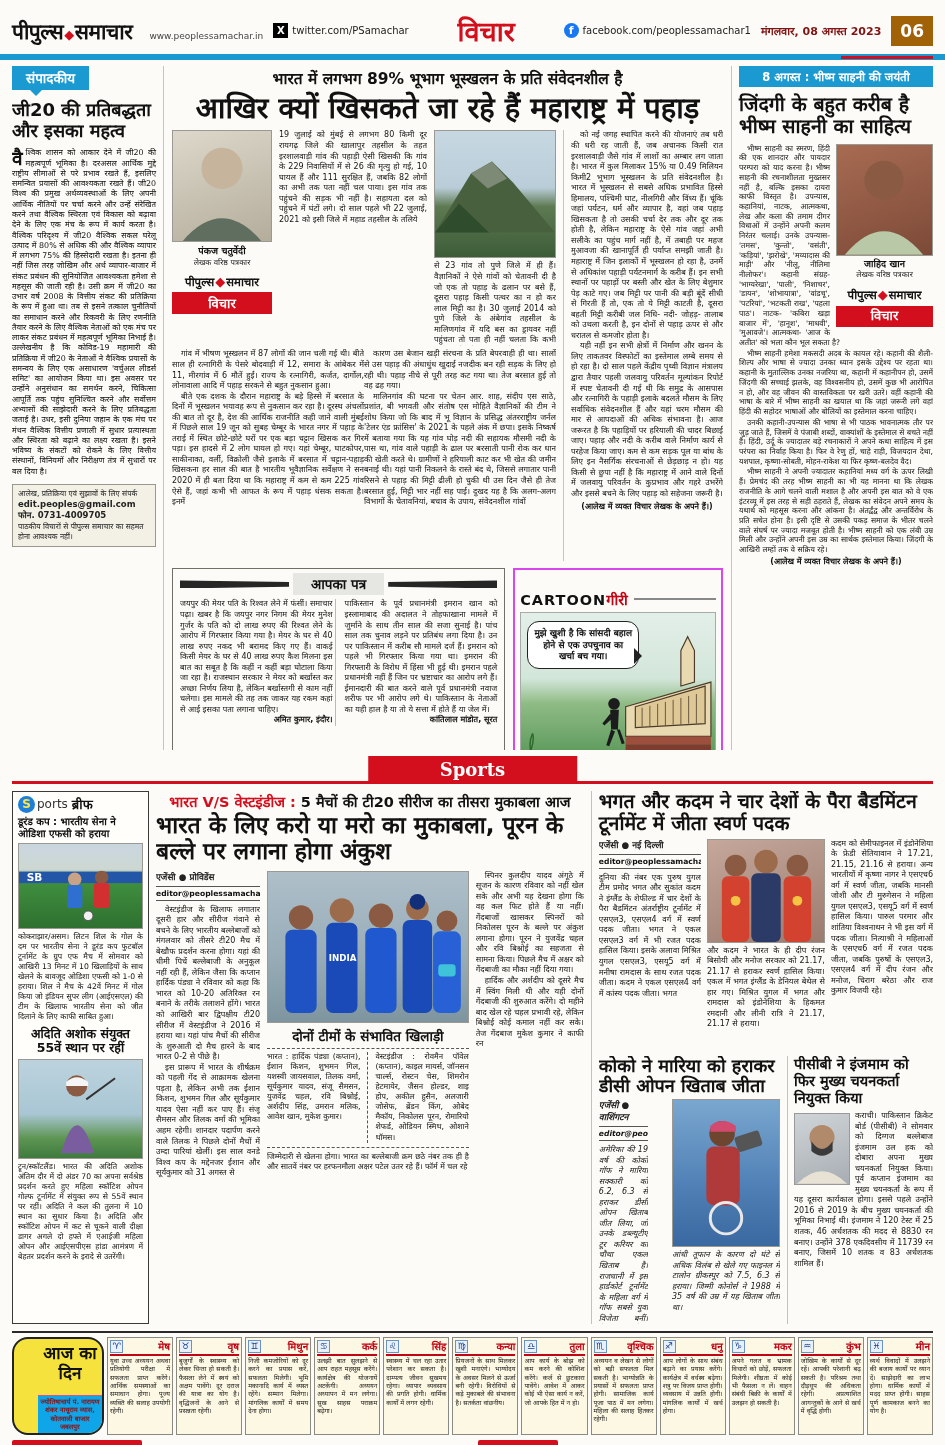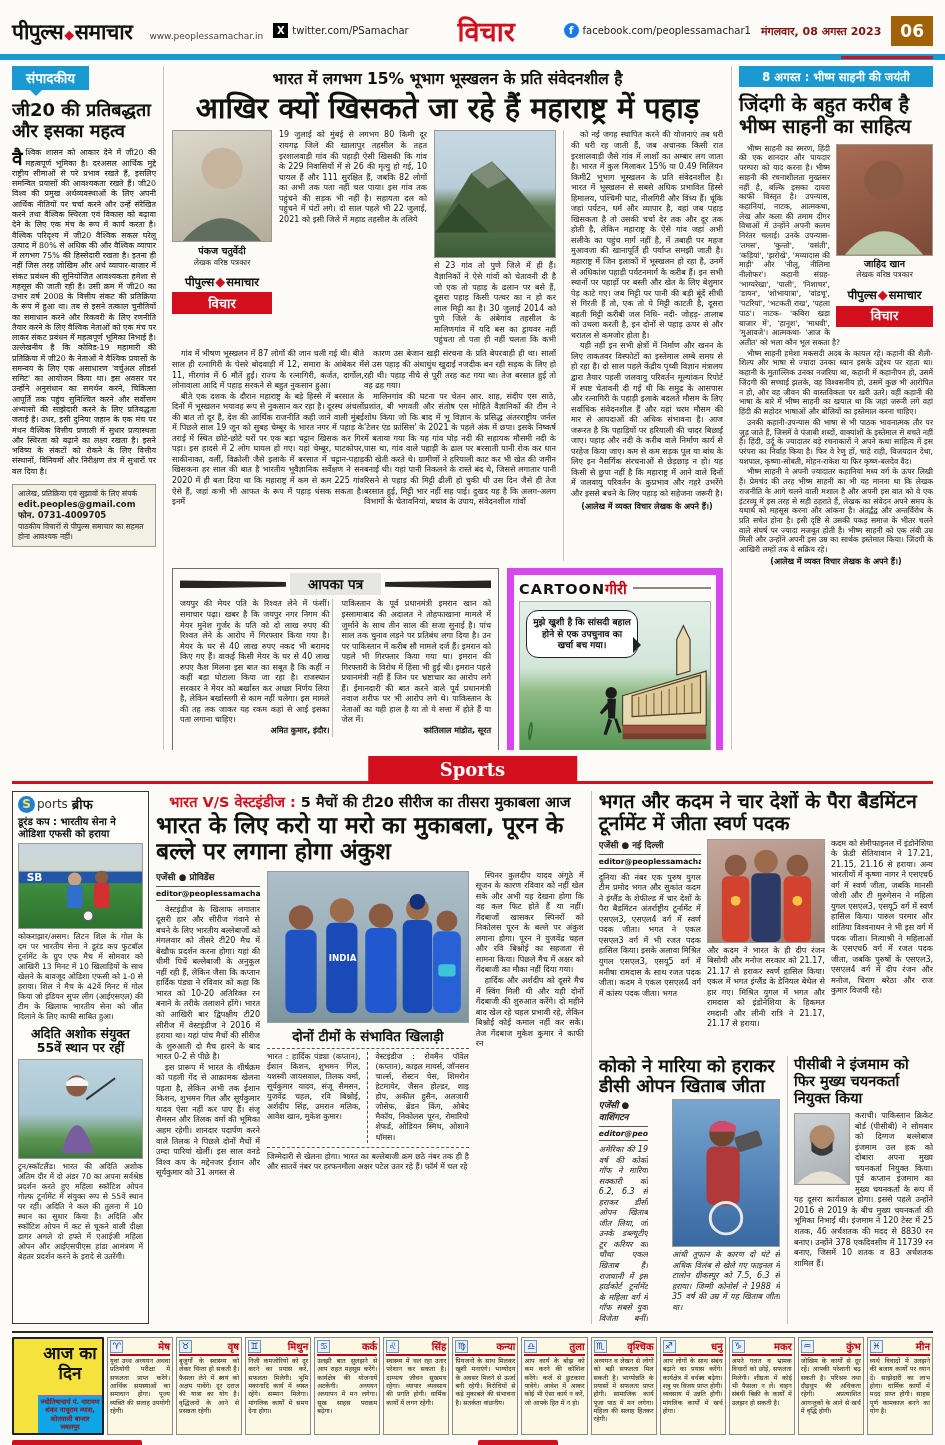--- a/index.html
+++ b/index.html
@@ -69,21 +69,21 @@
   .letters { flex:1.62; border:1px solid #6f6f66; padding:4px 7px; overflow:hidden; }
   .letters-head { display:flex; align-items:center; gap:4px; margin-bottom:4px; }
   .wedge { flex:1; height:8px; background:#262626; }
   .wedge.l { clip-path:polygon(0 0,100% 20%,100% 80%,0 100%); }
   .wedge.r { clip-path:polygon(0 20%,100% 0,100% 100%,0 80%); }
   .letters-title { background:#e6e6e2; font-weight:900; font-size:13.5px; padding:2px 18px; }
   .letters-cols { display:flex; gap:2px; }
   .letters-cols > div { flex:1; }
   .letters-cols .c2 { border-left:1px solid #bbb; padding-left:9px; }
   .letter-author { text-align:right; font-weight:bold; }
-  .cartoon { flex:1; border:7px solid #d946ef; padding:3px 5px; overflow:hidden; }
+  .cartoon { flex:1; border:2px solid #d946ef; padding:19px 5px; overflow:hidden; }
   .cartoon-head { display:flex; align-items:center; gap:6px; margin-bottom:3px; }
   .cartoon-title { font-weight:900; font-size:14.5px; letter-spacing:1px; }
   .cartoon-title .hi { color:#c00516; letter-spacing:0; }
   .cartoon-rule { flex:1; height:2px; background:#888; }
   .cartoon-canvas { position:relative; height:158px; border:1px solid #aaa;
       background:linear-gradient(180deg,#e3efe9 0%,#d3e6da 42%,#8fbb85 58%,#4f9150 100%); }
   .bubble { position:absolute; left:6px; top:8px; width:112px; background:#fff; border:1.5px solid #222;
             border-radius:12px; font-size:9px; font-weight:bold; line-height:1.25; padding:6px 6px;
             text-align:center; z-index:2; }
   .bubble::after { content:""; position:absolute; right:-12px; top:55%; border:8px solid transparent;
@@ -152,21 +152,21 @@
   .tn-mid { width:108px; flex:none; }
   .tennis-photo { height:148px; background:linear-gradient(180deg,#7aa7cf 0%,#4f7fb5 60%,#3a68a0 100%); }
   .pcb { width:146px; flex:none; border-left:1px solid #c2c2b8; padding-left:6px; overflow:hidden; }
   .pcb-headline { font-size:14.5px; font-weight:900; line-height:1.18; margin-bottom:4px; }
   .pcb-photo { float:left; width:56px; height:72px; margin:2px 5px 2px 0;
                background:linear-gradient(160deg,#cfd4d8,#a7adb2); position:relative; border:1px solid #999; }
 
   
   .horo-wrap { margin:7px 12px 0 12px; border-top:2px solid #2a2a2a; padding-top:4px; }
   .horo-flex { display:flex; gap:3px; height:98px; }
-  .ajd { width:92px; flex:none; background:#f6e23c; border:2px solid #222; border-radius:1px;
+  .ajd { width:92px; flex:none; background:#f6e23c; border:2px solid #222; border-radius:16px;
          text-align:center; overflow:hidden; display:flex; flex-direction:column;padding-left:24px; }
   .ajd-title { font-weight:900; font-size:17px; line-height:1.15; color:#111; padding:5px 2px 3px 2px; flex:1; }
   .ajd-astro { font-size:6.6px; font-weight:bold; color:#8b1212; background:#0ea5e9;
                border-top:1px solid #c5a; padding:2px 2px; line-height:1.25; }
   .sign { flex:1; min-width:0; border:1px solid #8a8a80; background:#fdf8e3; padding:1px 2px; overflow:hidden; }
   .sign-head { display:flex; align-items:center; gap:2px; border-bottom:2px solid #c00516; padding-bottom:1px; margin-bottom:1px; }
   .sign-icon { width:13px; height:13px; flex:none; background:#e8f1fa; border:1px solid #6a92c4; color:#123c8c;
                font-size:9px; display:inline-flex; align-items:center; justify-content:center; }
   .sign-name { flex:1; text-align:right; color:#c00516; font-weight:900; font-size:10px; }
   .sign-text { font-size:6.4px; line-height:1.3; text-align:justify; color:#1c1c1c; }
@@ -213,21 +213,21 @@
       <div class="ed-title">जी20 की प्रतिबद्धता और इसका महत्व</div>
       <div class="ed-body"><span class="dropcap">वै</span><span>श्विक शासन को आकार देने में जी20 की महत्वपूर्ण भूमिका है। दरअसल आर्थिक मुद्दे राष्ट्रीय सीमाओं से परे प्रभाव रखते हैं, इसलिए समन्वित प्रयासों की आवश्यकता रखते हैं। जी20 विश्व की प्रमुख अर्थव्यवस्थाओं के लिए अपनी आर्थिक नीतियों पर चर्चा करने और उन्हें संरेखित करने तथा वैश्विक स्थिरता एवं विकास को बढ़ावा देने के लिए एक मंच के रूप में कार्य करता है। वैश्विक परिदृश्य में जी20 वैश्विक सकल घरेलू उत्पाद में 80% से अधिक की और वैश्विक व्यापार में लगभग 75% की हिस्सेदारी रखता है। इतना ही नहीं जिस तरह जोखिम और अर्थ व्यापार-बाजार में संकट प्रबंधन की सुनियोजित आवश्यकता हमेशा से महसूस की जाती रही है। उसी क्रम में जी20 का उभार वर्ष 2008 के वित्तीय संकट की प्रतिक्रिया के रूप में हुआ था। तब से इसने तत्काल चुनौतियों का समाधान करने और रिकवरी के लिए रणनीति तैयार करने के लिए वैश्विक नेताओं को एक मंच पर लाकर संकट प्रबंधन में महत्वपूर्ण भूमिका निभाई है। उल्लेखनीय है कि कोविड-19 महामारी की प्रतिक्रिया में जी20 के नेताओं ने वैश्विक प्रयासों के समन्वय के लिए एक असाधारण 'वर्चुअल लीडर्स समिट' का आयोजन किया था। इस अवसर पर उन्होंने अनुसंधान का समर्थन करने, चिकित्सा आपूर्ति तक पहुंच सुनिश्चित करने और सर्वोत्तम अभ्यासों की साझेदारी करने के लिए प्रतिबद्धता जताई है। उधर, इसी दुनिया जहान के एक मंच पर मंथन वैश्विक वित्तीय प्रणाली में सुधार प्रत्यास्थता और स्थिरता को बढ़ाने का लक्ष्य रखता है। इसने भविष्य के संकटों को रोकने के लिए वित्तीय संस्थानों, विनियमों और निरीक्षण तंत्र में सुधारों पर बल दिया है।</span></div>
       <div class="contact-box">
         <div>आलेख, प्रतिक्रिया एवं सुझावों के लिए संपर्क</div>
         <div class="em">edit.peoples@gmail.com फोन. 0731-4009705</div>
         <div>पाठकीय विचारों से पीपुल्स समाचार का सहमत होना आवश्यक नहीं।</div>
       </div>
     </div>
 
     <div class="main-col">
-      <div class="kicker">भारत में लगभग 15% भूभाग भूस्खलन के प्रति संवेदनशील है</div>
+      <div class="kicker">भारत में लगभग 89% भूभाग भूस्खलन के प्रति संवेदनशील है</div>
       <div class="headline">आखिर क्यों खिसकते जा रहे हैं महाराष्ट्र में पहाड़</div>
       <div class="main-flex">
         <div class="main-left">
           <div class="rowA">
             <div class="author-card">
               <div class="photo portrait ph-grad-a">
                 <svg viewBox="0 0 100 112" width="100%" height="100%">
                   <circle cx="50" cy="38" r="21" fill="#c6b49d"></circle>
                   <path d="M10 112 Q50 66 90 112 Z" fill="#5f6e5e"></path>
                 </svg>

